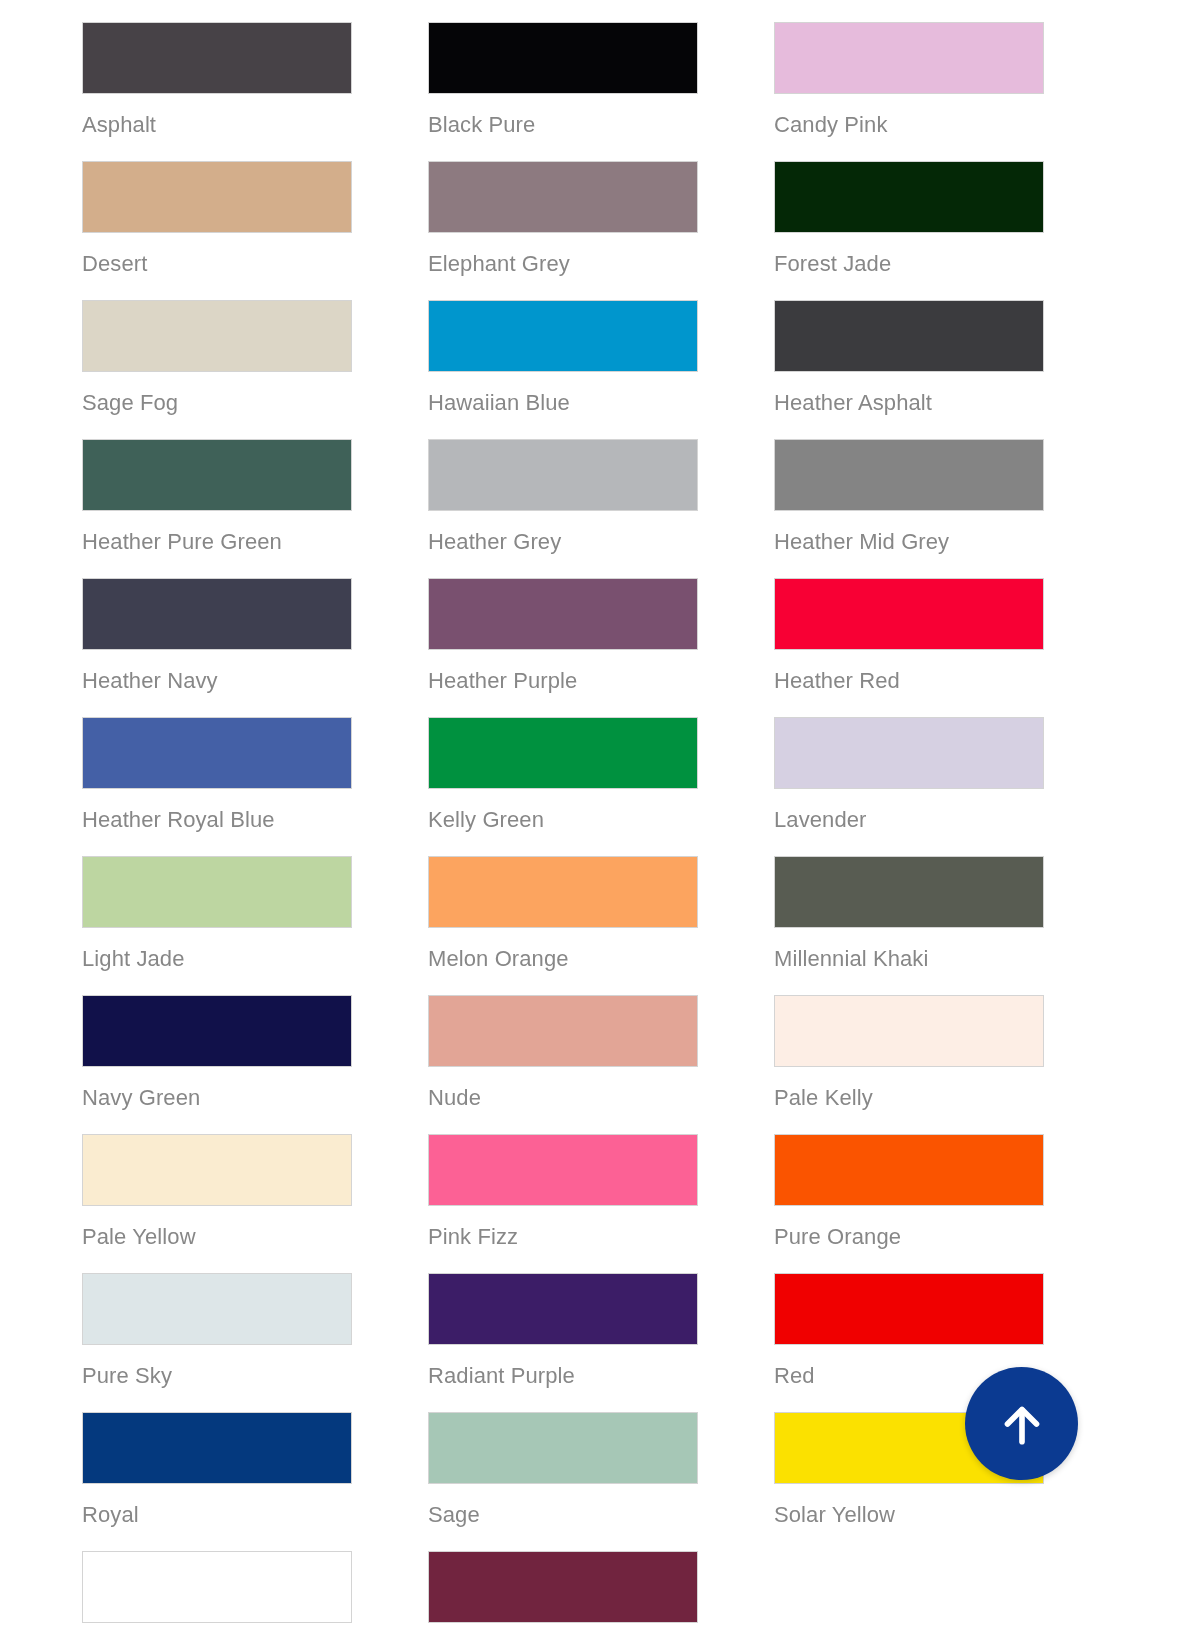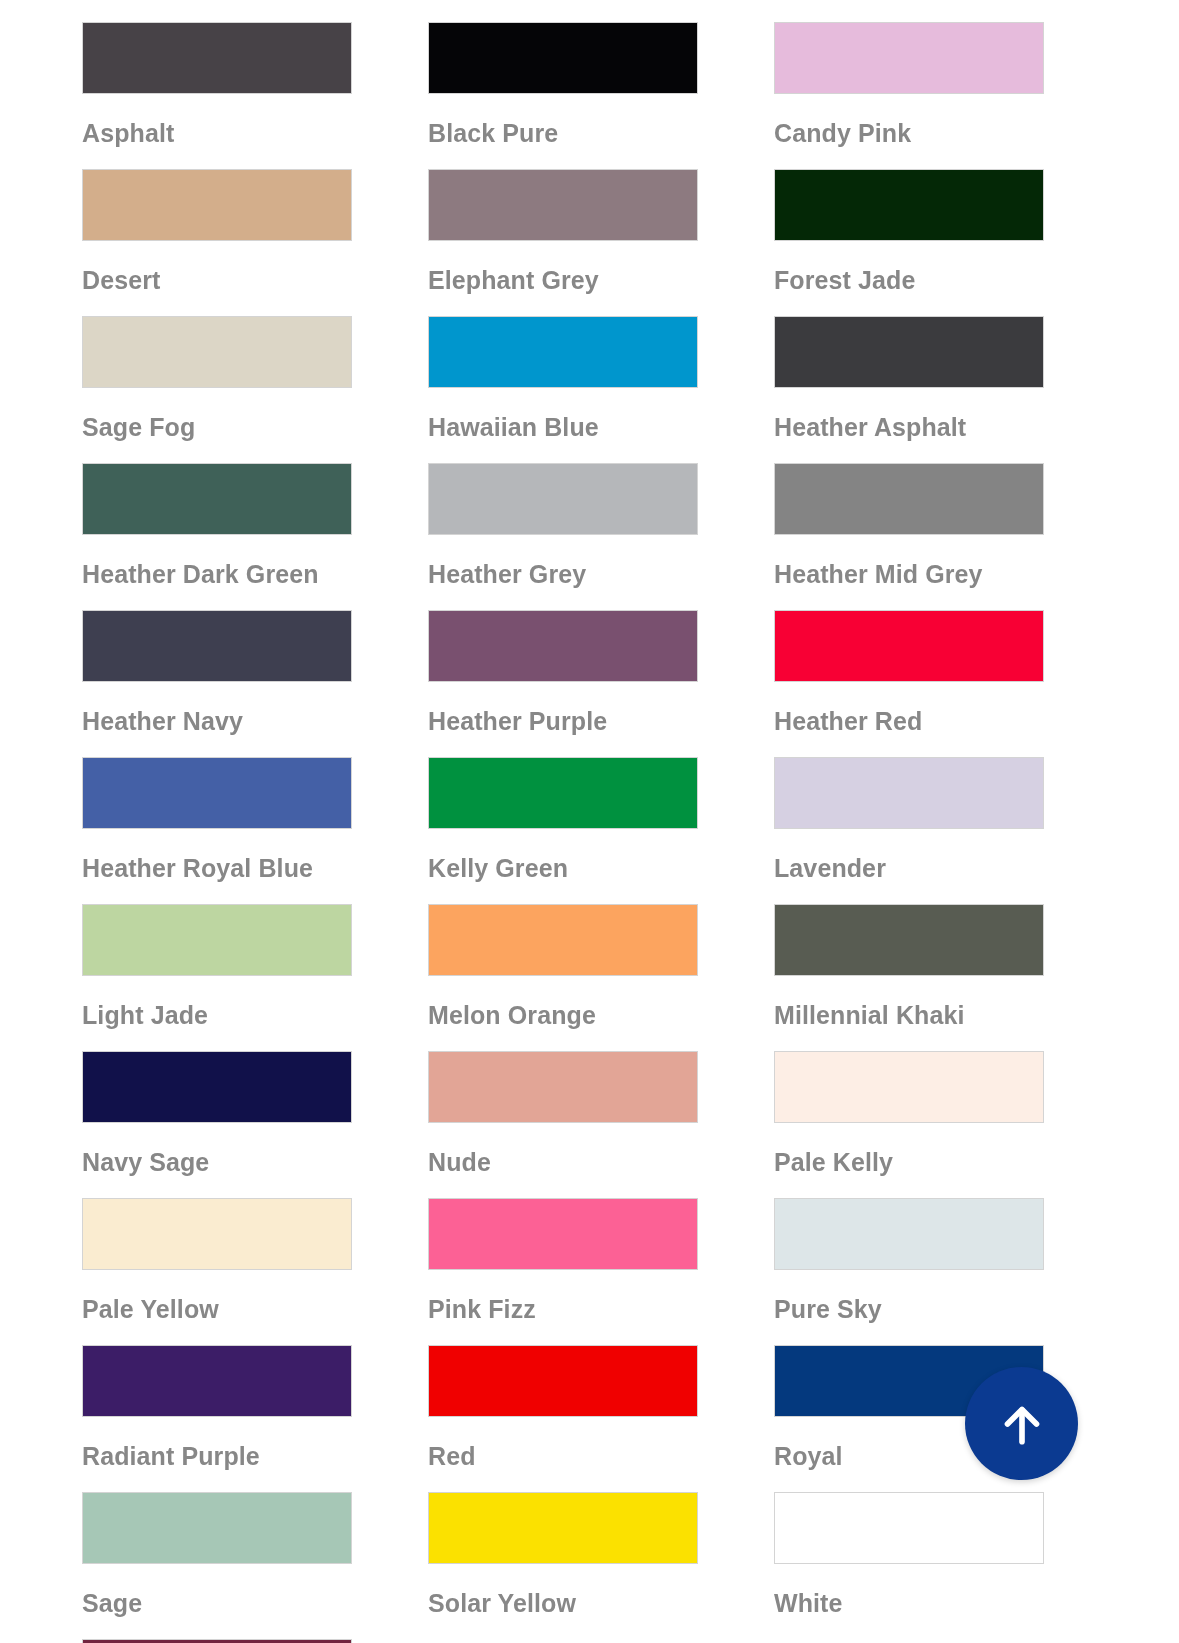--- a/index.html
+++ b/index.html
@@ -37,24 +37,24 @@
   .swatch-chip {
     display: block;
     width: 270px;
     height: 72px;
     border: 1px solid #d4d4d4;
     background-clip: padding-box;
   }
 
   .swatch-label {
     display: block;
-    margin-top: 24px;
-    font-size: 25px;
+    margin-top: 16px;
+    font-size: 22px;
     line-height: 30px;
-    font-weight: bold;
+    font-weight: normal;
     color: #878787;
     letter-spacing: 0.1px;
     white-space: nowrap;
   }
 
   
   #scroll-top-button {
     position: absolute;
     left: 965px;
     top: 1367px;
@@ -111,21 +111,21 @@
     <div class="swatch-cell">
       <span class="swatch-chip" style="background-color: rgb(0, 150, 205);"></span>
       <span class="swatch-label">Hawaiian Blue</span>
     </div>
     <div class="swatch-cell">
       <span class="swatch-chip" style="background-color: rgb(59, 59, 62);"></span>
       <span class="swatch-label">Heather Asphalt</span>
     </div>
     <div class="swatch-cell">
       <span class="swatch-chip" style="background-color: rgb(63, 97, 88);"></span>
-      <span class="swatch-label">Heather Dark Green</span>
+      <span class="swatch-label">Heather Pure Green</span>
     </div>
     <div class="swatch-cell">
       <span class="swatch-chip" style="background-color: rgb(181, 183, 186);"></span>
       <span class="swatch-label">Heather Grey</span>
     </div>
     <div class="swatch-cell">
       <span class="swatch-chip" style="background-color: rgb(132, 132, 132);"></span>
       <span class="swatch-label">Heather Mid Grey</span>
     </div>
     <div class="swatch-cell">
@@ -159,37 +159,41 @@
     <div class="swatch-cell">
       <span class="swatch-chip" style="background-color: rgb(252, 164, 95);"></span>
       <span class="swatch-label">Melon Orange</span>
     </div>
     <div class="swatch-cell">
       <span class="swatch-chip" style="background-color: rgb(88, 92, 82);"></span>
       <span class="swatch-label">Millennial Khaki</span>
     </div>
     <div class="swatch-cell">
       <span class="swatch-chip" style="background-color: rgb(17, 17, 74);"></span>
-      <span class="swatch-label">Navy Sage</span>
+      <span class="swatch-label">Navy Green</span>
     </div>
     <div class="swatch-cell">
       <span class="swatch-chip" style="background-color: rgb(226, 165, 150);"></span>
       <span class="swatch-label">Nude</span>
     </div>
     <div class="swatch-cell">
       <span class="swatch-chip" style="background-color: rgb(253, 238, 229);"></span>
       <span class="swatch-label">Pale Kelly</span>
     </div>
     <div class="swatch-cell">
       <span class="swatch-chip" style="background-color: rgb(250, 236, 208);"></span>
       <span class="swatch-label">Pale Yellow</span>
     </div>
     <div class="swatch-cell">
       <span class="swatch-chip" style="background-color: rgb(252, 97, 149);"></span>
       <span class="swatch-label">Pink Fizz</span>
+    </div>
+    <div class="swatch-cell">
+      <span class="swatch-chip" style="background-color: rgb(250, 84, 0);"></span>
+      <span class="swatch-label">Pure Orange</span>
     </div>
     <div class="swatch-cell">
       <span class="swatch-chip" style="background-color: rgb(221, 230, 232);"></span>
       <span class="swatch-label">Pure Sky</span>
     </div>
     <div class="swatch-cell">
       <span class="swatch-chip" style="background-color: rgb(60, 29, 103);"></span>
       <span class="swatch-label">Radiant Purple</span>
     </div>
     <div class="swatch-cell">

